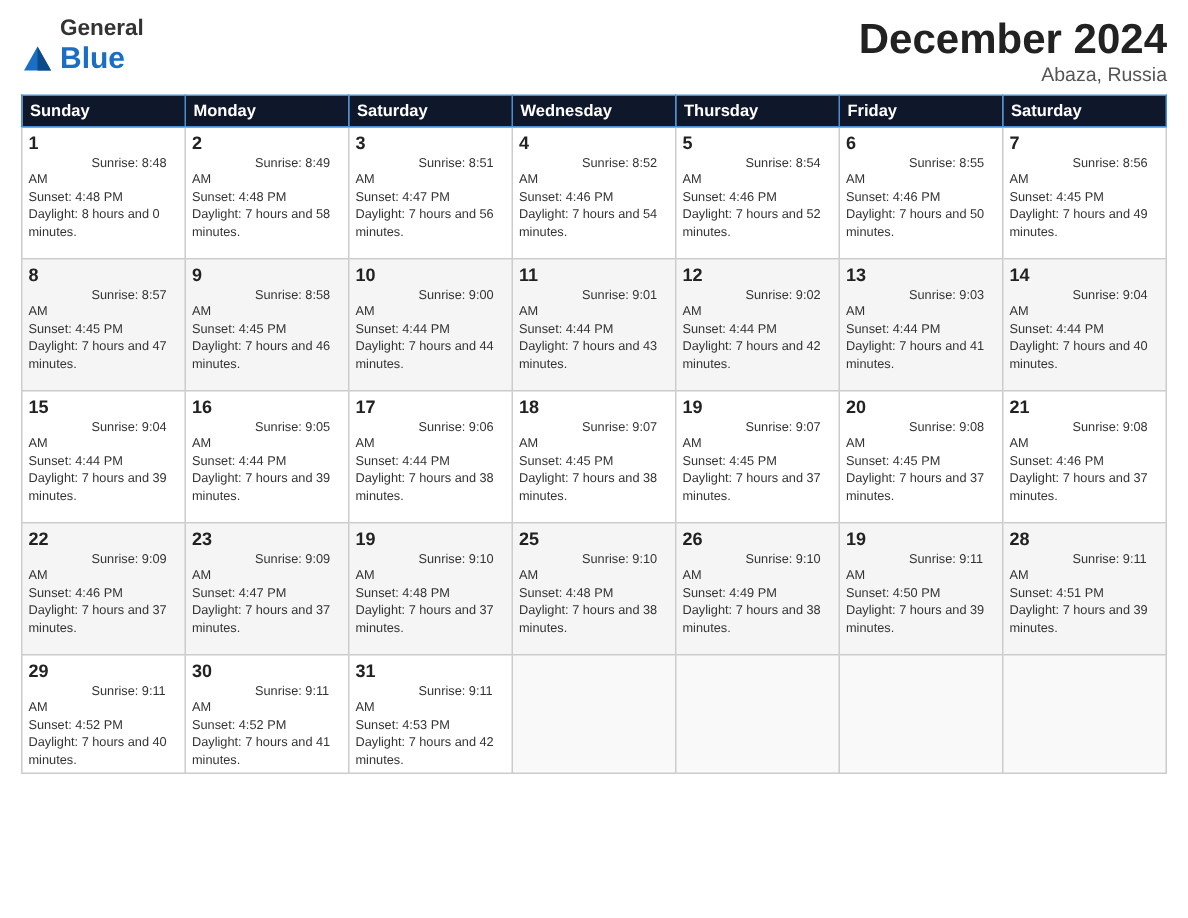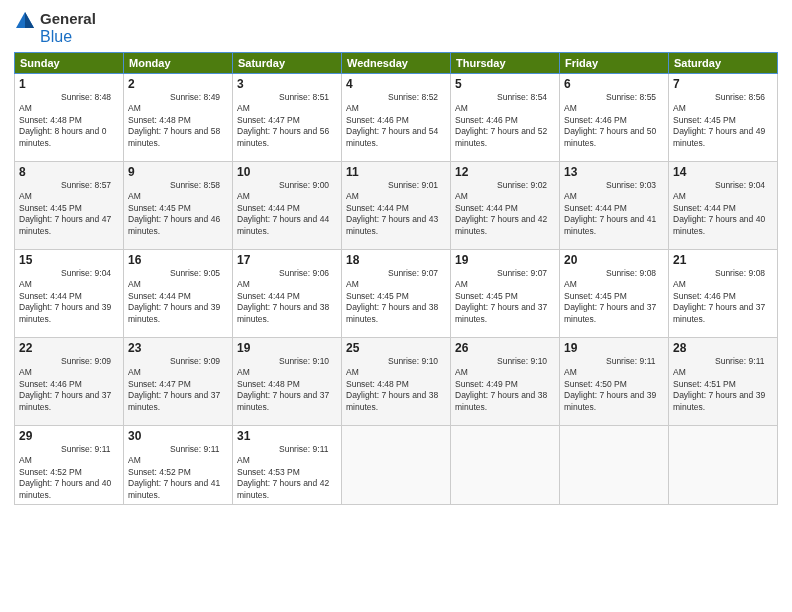--- a/index.html
+++ b/index.html
@@ -17,31 +17,31 @@
       background: #fff;
     }
     .header {
       display: flex;
       justify-content: space-between;
       align-items: flex-start;
       margin-bottom: 6px;
     }
     .logo {
       display: flex;
-      align-items: flex-start;
+      align-items: flex-end;
       gap: 4px;
     }
     .logo-text-general {
       font-size: 15px;
       font-weight: bold;
       color: #333;
     }
     .logo-text-blue {
-      font-size: 16px;
-      font-weight: normal;
+      font-size: 20px;
+      font-weight: bold;
       color: #1a6fc4;
     }
     .logo-icon {
       width: 22px;
       height: 22px;
     }
     .title-section {
       text-align: right;
     }
     .month-title {
@@ -52,21 +52,21 @@
     .location {
       font-size: 13px;
       color: #555;
     }
     .calendar {
       width: 100%;
       border-collapse: collapse;
       table-layout: fixed;
     }
     .calendar th {
-      background: #4d7c0f;
+      background: #0f172a;
       color: #fff;
       font-size: 11px;
       font-weight: bold;
       padding: 4px 5px;
       text-align: left;
       border: 1px solid #4a8fd4;
       margin-top: 31px;
     }
     .calendar td {
       border: 1px solid #ccc;
@@ -107,20 +107,24 @@
   <div class="header">
     <div class="logo">
       <svg class="logo-icon" viewBox="0 0 22 22" xmlns="http://www.w3.org/2000/svg">
         <polygon points="11,2 20,18 2,18" fill="#1a6fc4"></polygon>
         <polygon points="11,2 20,18 11,18" fill="#0d4a8a"></polygon>
       </svg>
       <div>
         <span class="logo-text-general">General</span><br>
         <span class="logo-text-blue">Blue</span>
       </div>
+    </div>
+    <div class="title-section">
+      <div class="month-title">December 2024</div>
+      <div class="location">Abaza, Russia</div>
     </div>
   </div>
 
   <table class="calendar">
     <thead>
       <tr>
         <th>Sunday</th>
         <th>Monday</th>
         <th>Saturday</th>
         <th>Wednesday</th>

